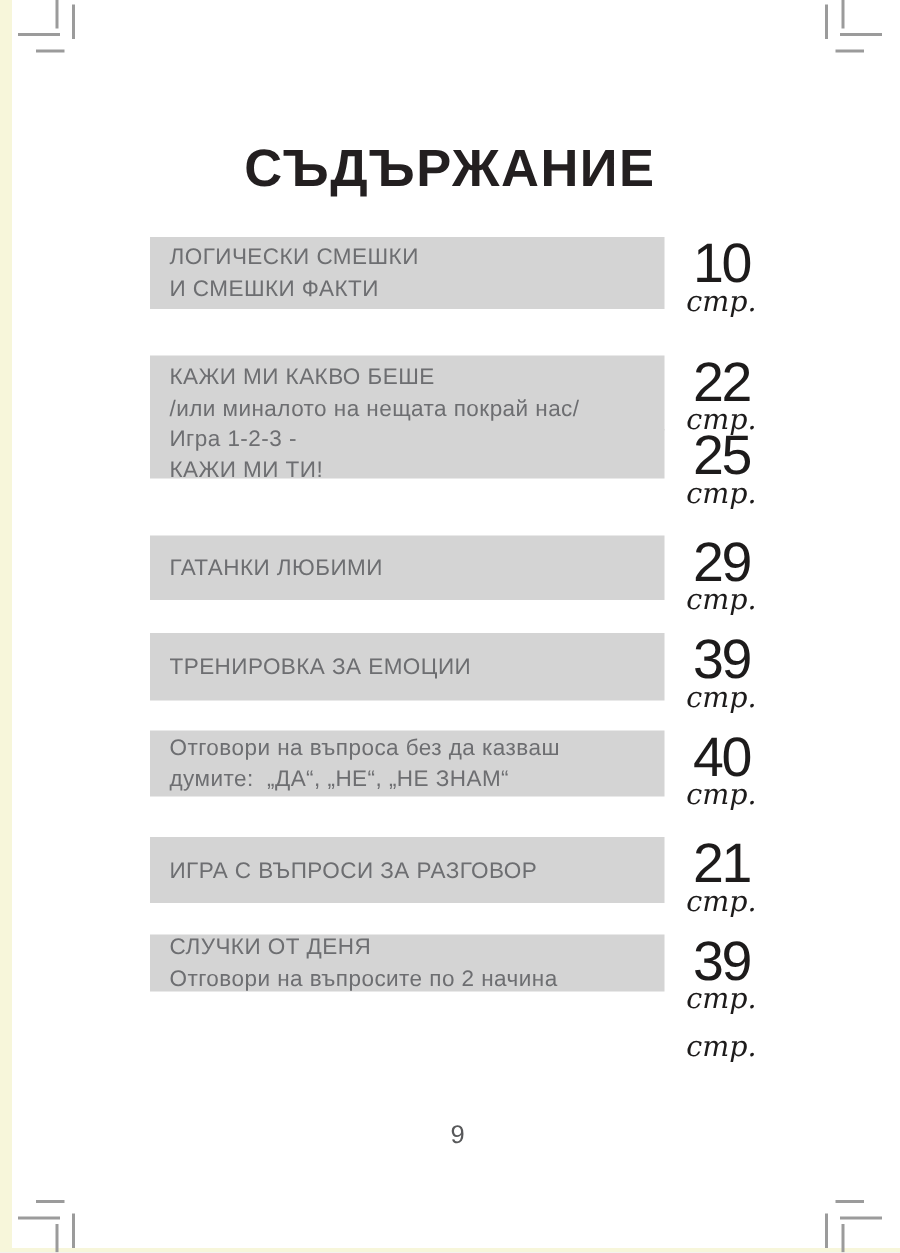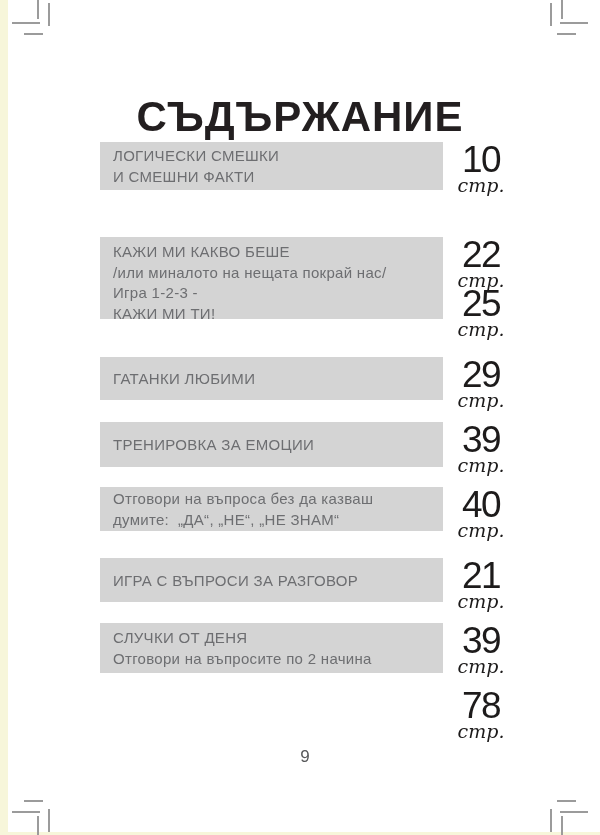--- a/index.html
+++ b/index.html
@@ -19,27 +19,27 @@
   .cm .v2{left:48px;top:3px;width:2px;height:23px;}
   .cm .h1{left:12px;top:22px;width:28px;height:2px;}
   .cm .h2{left:24px;top:33px;width:19px;height:2px;}
   .cm.tl{left:0;top:0;}
   .cm.tr{right:0;top:0;transform:scaleX(-1);}
   .cm.bl{left:0;bottom:0;transform:scaleY(-1);}
   .cm.br{right:0;bottom:0;transform:scale(-1,-1);}
   
   .title{
     position:absolute;left:0;top:93px;width:600px;text-align:center;
-    font-size:42px;font-weight:bold;letter-spacing:1px;color:var(--ink);
+    font-size:35px;font-weight:bold;letter-spacing:1px;color:var(--ink);
   }
   
   .row{position:absolute;left:100px;width:420px;}
-  .r1{top:142px;height:48px;} .r2{top:218px;height:50px;margin-top:19px;} .r3{top:286px;height:33px;}
+  .r1{top:158px;height:48px;} .r2{top:218px;height:50px;margin-top:19px;} .r3{top:286px;height:33px;}
   .r4{top:357px;height:43px;} .r5{top:422px;height:45px;padding-left:38px;} .r6{top:487px;height:44px;}
-  .r7{top:558px;height:44px;} .r8{top:623px;height:50px;} .r9{top:688px;height:48px;}
+  .r7{top:558px;height:44px;} .r8{top:623px;height:38px;} .r9{top:688px;height:48px;}
   .bar{
     position:absolute;left:0;top:0;width:343px;height:100%;background:var(--bar-bg);
     display:flex;flex-direction:column;justify-content:center;
     padding-left:13px;padding-right:4px;box-sizing:border-box;
   }
   .line{font-size:15px;line-height:21px;color:var(--bar-text);letter-spacing:.3px;white-space:pre;}
   .num{position:absolute;left:348px;top:1px;width:66px;text-align:center;color:var(--num-ink);}
   .pnum{display:block;font-size:37px;line-height:33px;font-weight:normal;letter-spacing:-1.5px;}
   .psuf{display:block;font-family:"DejaVu Serif","Liberation Serif",serif;font-style:italic;font-size:19px;line-height:20px;margin-top:-1px;}
   
@@ -76,21 +76,21 @@
       <div class="v2"></div>
       <div class="h1"></div>
       <div class="h2"></div>
     </div>
 
   <div class="title">СЪДЪРЖАНИЕ</div>
 
   <div class="row r1">
     <div class="bar">
       <span class="line">ЛОГИЧЕСКИ СМЕШКИ</span>
-      <span class="line">И СМЕШНИ ФАКТИ</span>
+      <span class="line">И СМЕШКИ ФАКТИ</span>
     </div>
     <div class="num">
       <span class="pnum">10</span>
       <span class="psuf">стр.</span>
     </div>
   </div>
 
   <div class="row r2">
     <div class="bar">
       <span class="line">КАЖИ МИ КАКВО БЕШЕ</span>
@@ -160,19 +160,18 @@
       <span class="line">Отговори на въпросите по 2 начина</span>
     </div>
     <div class="num">
       <span class="pnum">39</span>
       <span class="psuf">стр.</span>
     </div>
   </div>
 
   <div class="row r9">
     <div class="num">
-      <span class="pnum">78</span>
       <span class="psuf">стр.</span>
     </div>
   </div>
 
   <div class="folio">9</div>
 </div>
 
 </body></html>

